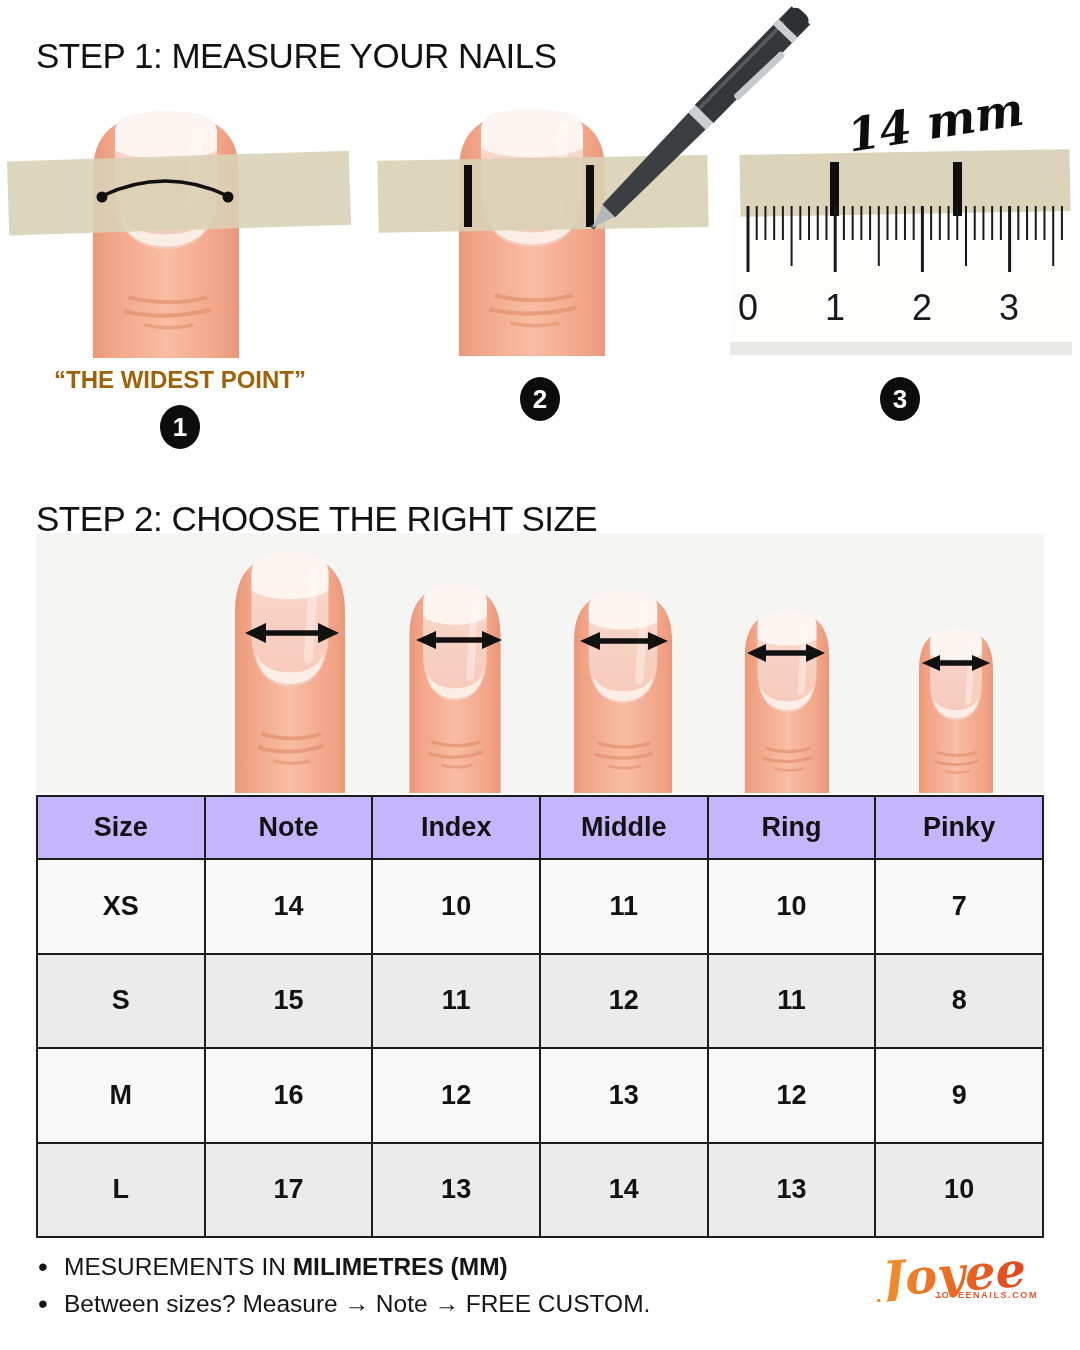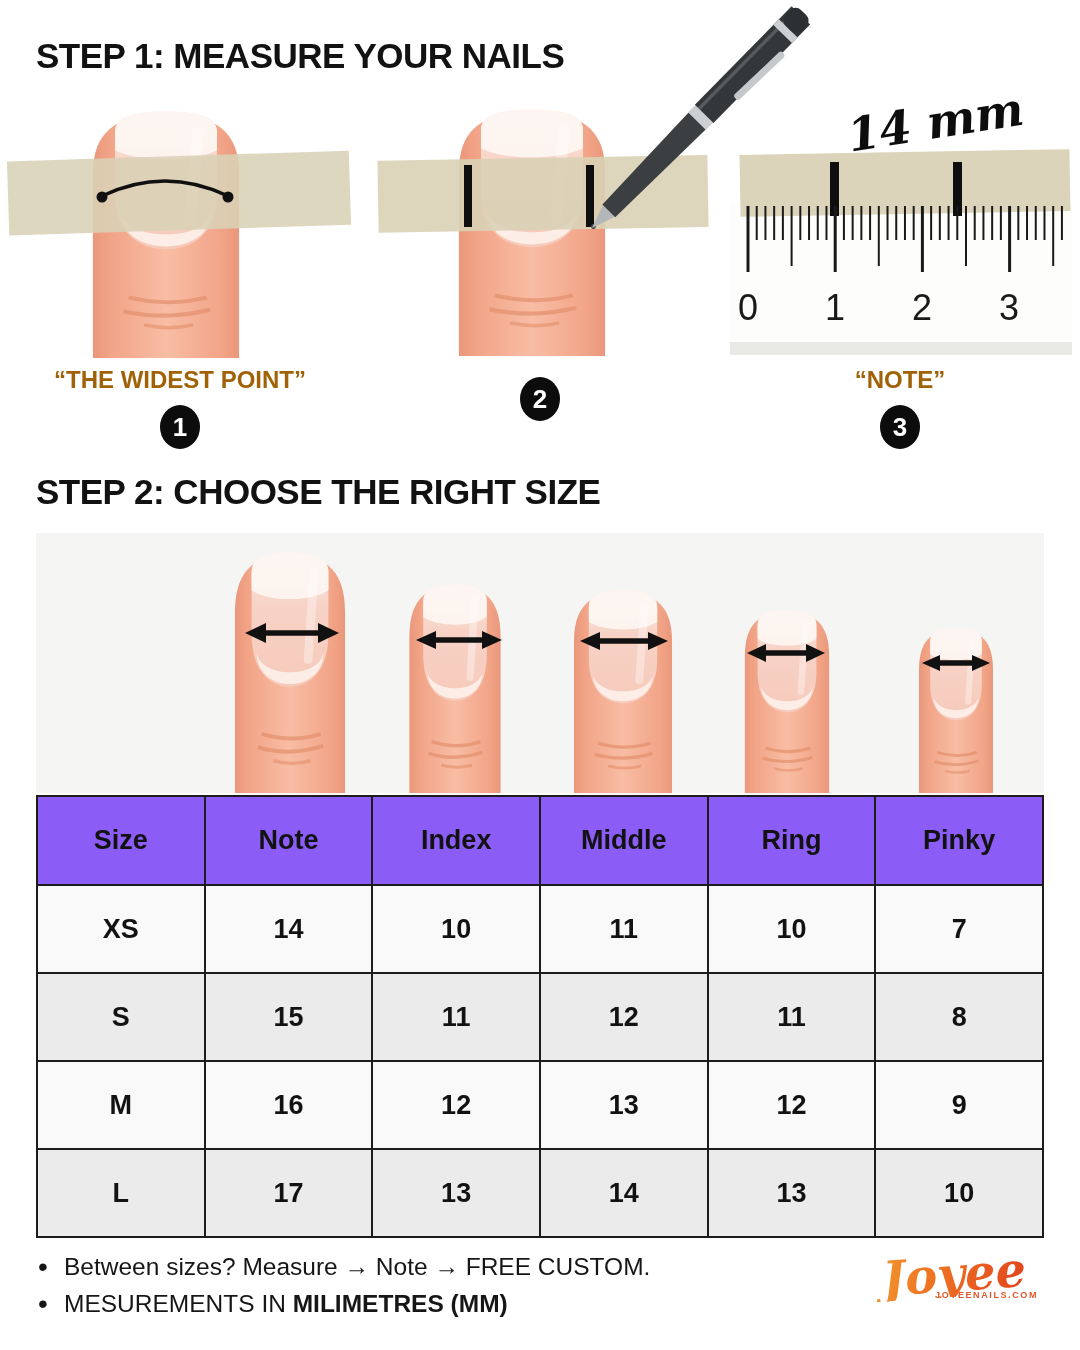--- a/index.html
+++ b/index.html
@@ -1,37 +1,37 @@
 <!DOCTYPE html>
 <html><head>
 <meta charset="utf-8">
 <style>
   html,body{margin:0;padding:0;background:#fff;}
   .canvas{position:relative;width:1080px;height:1350px;background:#ffffff;overflow:hidden;
           font-family:"Liberation Sans",sans-serif;color:#141414;}
-  .title{position:absolute;left:36px;margin:0;font-size:35px;font-weight:700;letter-spacing:-0.5px;color:#121212;white-space:nowrap;}
+  .title{position:absolute;left:36px;margin:0;font-size:35px;font-weight:400;letter-spacing:-0.5px;color:#121212;white-space:nowrap;}
   #title1{top:36px;}
-  #title2{top:472px;}
+  #title2{top:499px;}
   .illos{position:absolute;left:0;top:90px;width:1080px;height:270px;}
   .illo{position:absolute;overflow:visible;}
   #illo1{left:0;top:0;width:360px;height:270px;}
   #illo2{left:360px;top:-80px;width:460px;height:350px;}
   #illo3{left:720px;top:0;width:360px;height:270px;}
   .caps{position:absolute;left:0;top:366px;width:1080px;display:flex;}
   .cap{width:360px;text-align:center;}
   .cap-label{font-size:24px;font-weight:700;color:#a16207;}
   .badge{width:40px;height:44px;margin:11px auto 0;background:#0c0c0c;border-radius:50%;
          color:#fff;font-size:26px;font-weight:700;line-height:44px;text-align:center;}
   .panel{position:absolute;left:36px;top:533px;width:1008px;height:260px;background:#f5f5f4;}
   .panel svg{position:absolute;left:0;top:0;overflow:visible;}
   table.size-chart{position:absolute;left:36px;top:795px;width:1008px;height:443px;
          border-collapse:collapse;table-layout:fixed;}
   table.size-chart th,table.size-chart td{border:2px solid #1c1c1c;text-align:center;vertical-align:middle;
          font-size:27px;font-weight:700;color:#121212;padding:0;}
-  table.size-chart thead tr{background:#8b5cf6;height:89px;}
+  table.size-chart thead tr{background:#c4b5fd;height:63px;}
   table.size-chart tbody tr{height:88px;padding-left:22px;}
   table.size-chart tbody tr:nth-child(odd){background:#f9f9f9;}
   table.size-chart tbody tr:nth-child(even){background:#ebebeb;}
   .footer{position:absolute;left:36px;top:1248px;width:1008px;display:flex;align-items:flex-start;}
   .notes{flex:1;margin:0;padding:0;list-style:none;}
   .notes li{position:relative;padding-left:28px;font-size:24.5px;line-height:37px;color:#161616;}
   .notes li::before{content:"•";position:absolute;left:2px;top:0;font-size:28px;}
   .notes b{font-weight:700;}
   .logo{width:210px;text-align:right;padding-top:4px;}
   .logo-script{font-family:"DejaVu Serif",serif;font-style:italic;font-weight:700;font-size:48px;
@@ -163,21 +163,20 @@
 
   <div class="caps">
     <div class="cap">
       <div class="cap-label">“THE WIDEST POINT”</div>
       <div class="badge">1</div>
     </div>
     <div class="cap">
       <div class="badge">2</div>
     </div>
     <div class="cap">
-      <div class="cap-label">“NOTE”</div>
       <div class="badge">3</div>
     </div>
   </div>
 
   <h2 class="title" id="title2">STEP 2: CHOOSE THE RIGHT SIZE</h2>
 
   <div class="panel">
     <svg width="1008" height="260" viewBox="0 0 1008 260">
       <use href="#finger" xlink:href="#finger" x="190" y="18" width="128" height="242"></use>
       <use href="#finger" xlink:href="#finger" x="366" y="50" width="106" height="210"></use>
@@ -256,22 +255,22 @@
         <td>13</td>
         <td>14</td>
         <td>13</td>
         <td>10</td>
       </tr>
     </tbody>
   </table>
 
   <div class="footer">
     <ul class="notes">
+      <li><span>MESUREMENTS IN </span><b>MILIMETRES (MM)</b></li>
       <li><span>Between sizes? Measure → Note → FREE CUSTOM.</span></li>
-      <li><span>MESUREMENTS IN </span><b>MILIMETRES (MM)</b></li>
     </ul>
     <div class="logo">
       <div class="logo-script">Joyee</div>
       <div class="logo-domain">JOYEENAILS.COM</div>
     </div>
   </div>
 
 </div>
 
 </body></html>

